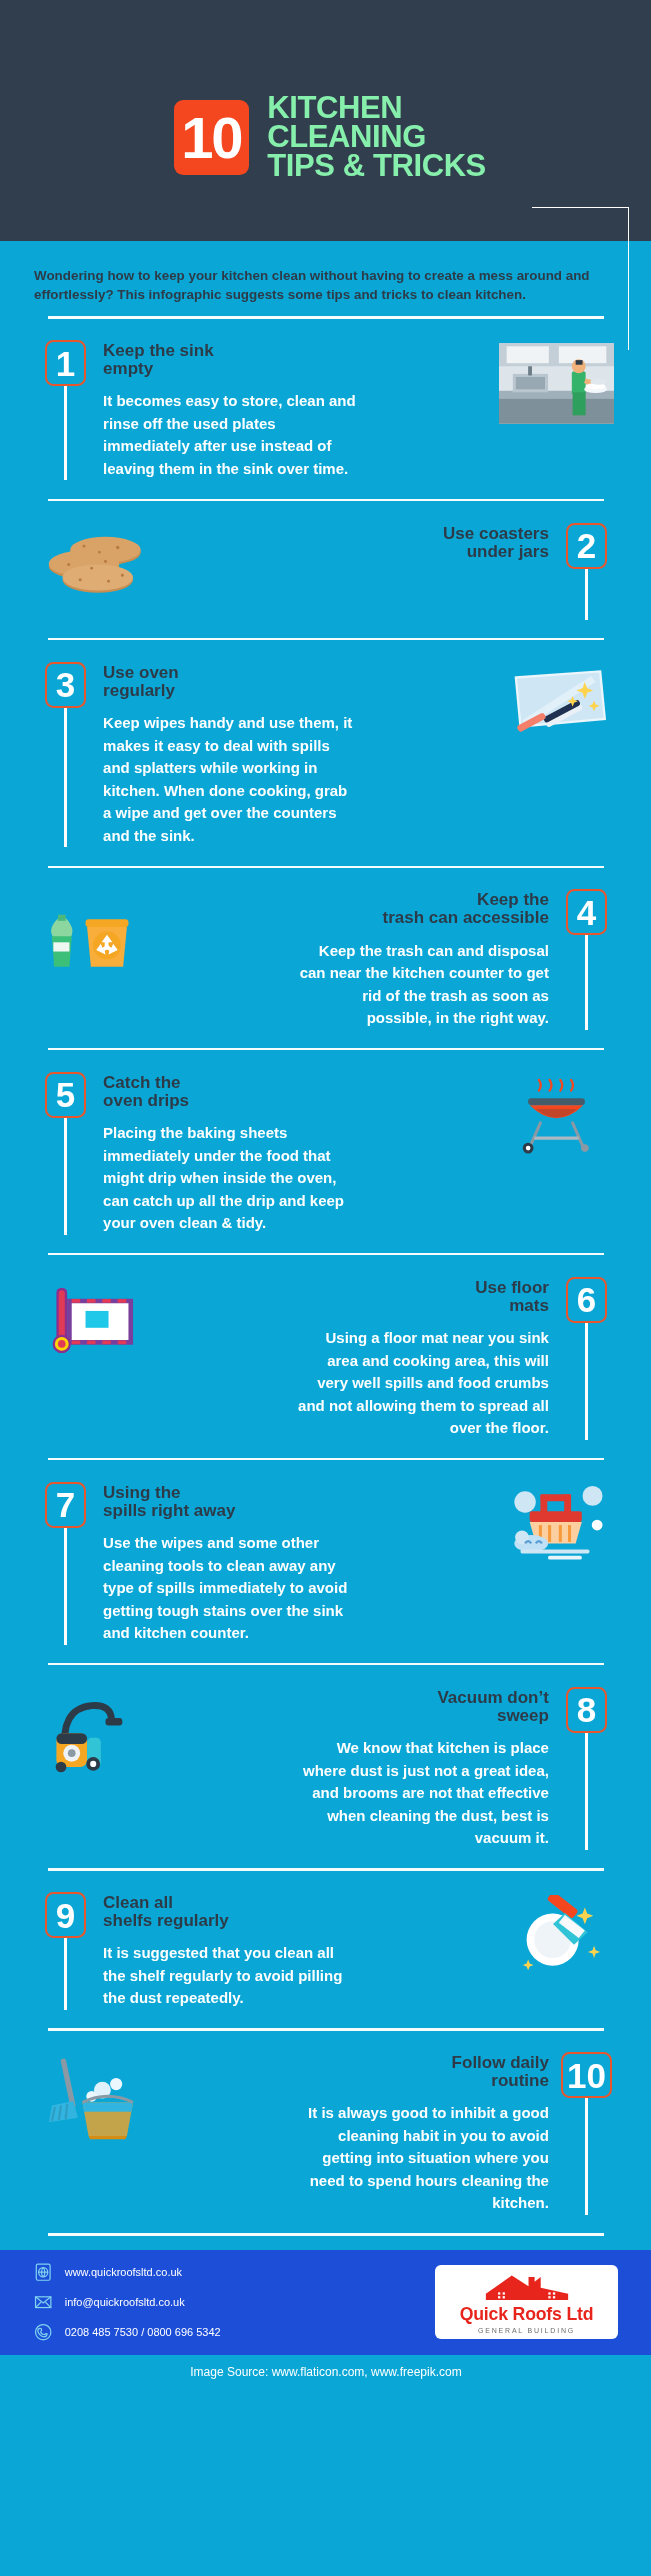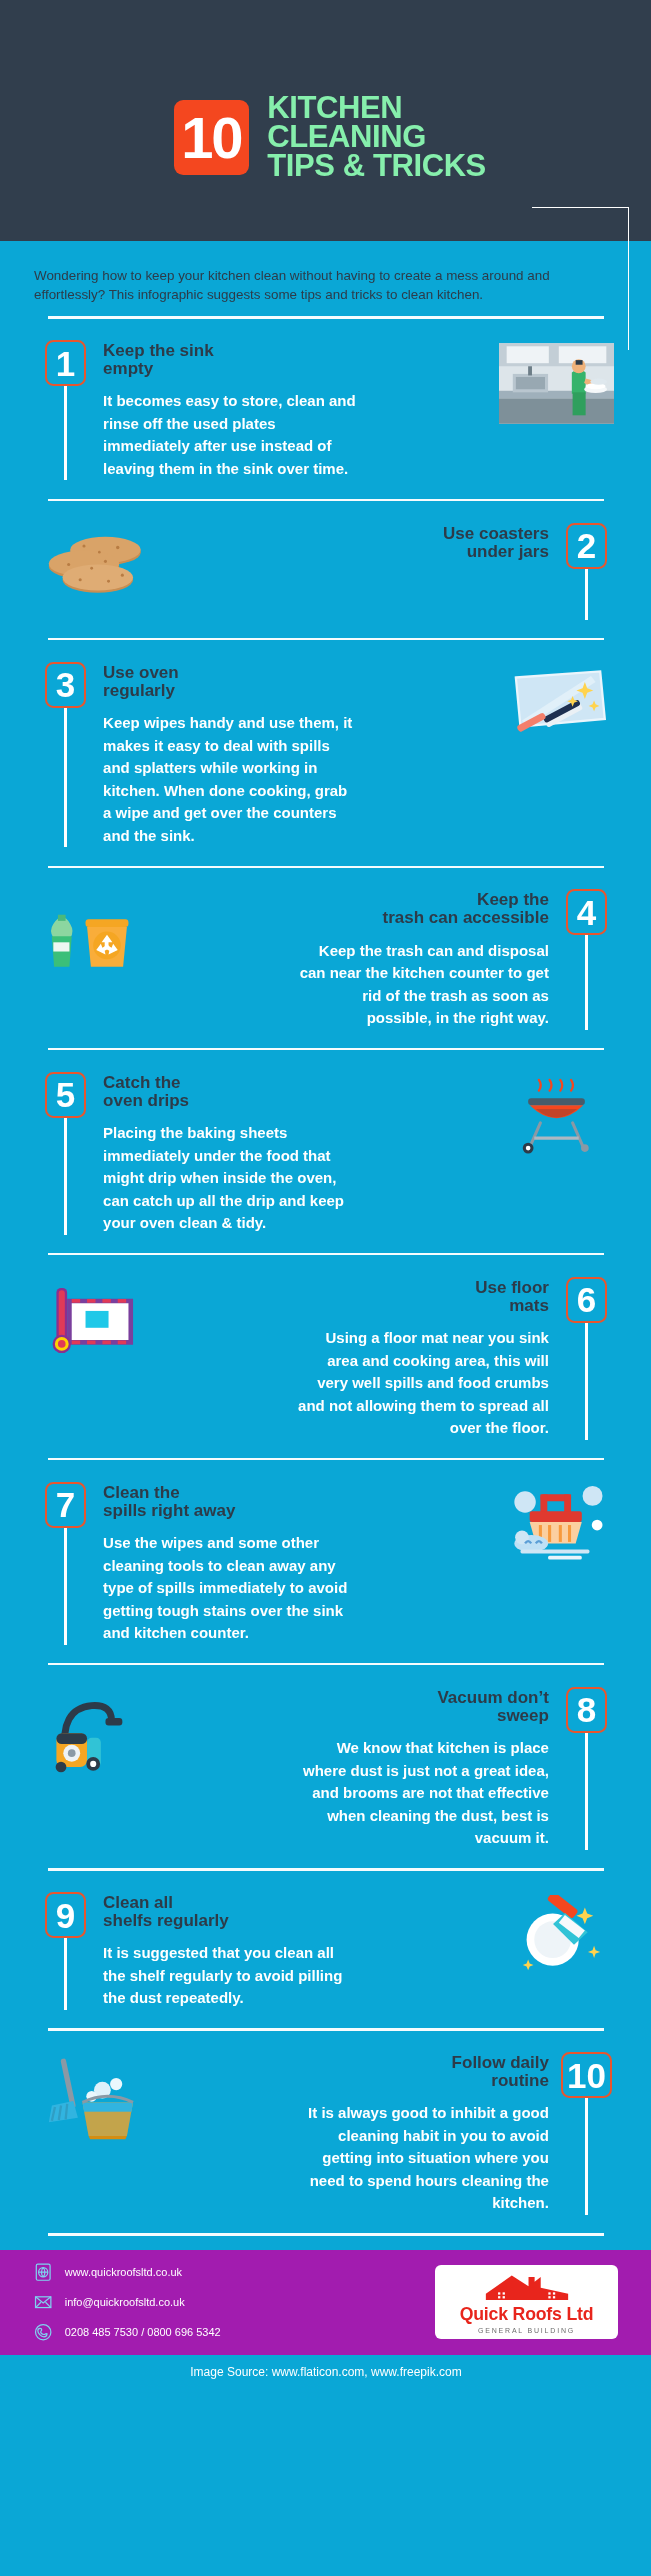--- a/index.html
+++ b/index.html
@@ -30,21 +30,21 @@
   }
   .corner-line {
     position:absolute; right:23px; bottom:-109px;
     width:97px; height:143px;
     border-right:1.5px solid #ffffff; border-top:1.5px solid #ffffff;
   }
 
   
   .intro {
     padding:26px 34px 12.3px 34px;
-    color:#2d3b49; font-size:13.4px; font-weight:normal; line-height:1.38;
+    color:#2d3b49; font-size:13.4px; font-weight:bold; line-height:1.38;
   }
 
   
   .tip { position:relative; }
   .divider {
     height:2.3px; background:#ffffff; margin:0 48px 0 48px; opacity:0.96;
   }
   .tip-body {
     position:relative; display:flex; padding:21.5px 34px 18.4px 34px; min-height:137px;
   }
@@ -67,21 +67,21 @@
     margin-top:2px; margin-bottom:12.3px;
   }
   .tip-desc { color:#ffffff; font-size:15px; font-weight:bold; line-height:1.5; max-width:254px; }
   .tip.right .tip-desc { margin-left:auto; }
 
   .art { flex:0 0 123px; display:flex; align-items:flex-start; justify-content:center; padding-top:3.1px; }
   .art svg { display:block; }
 
   
   .footer {
-    background:#a21caf; height:105px; display:flex; align-items:center;
+    background:#1d4ed8; height:105px; display:flex; align-items:center;
     justify-content:space-between; padding:0 34px;
   }
   .contacts { display:flex; flex-direction:column; gap:11.5px; }
   .crow { display:flex; align-items:center; gap:12.3px; color:#fff; font-size:11px; }
   .cicon { width:18.4px; height:18.4px; flex:0 0 18.4px; }
   .logo {
     background:#fff; border-radius:6px; width:183px; height:74px;
     display:flex; flex-direction:column; align-items:center; justify-content:center; gap:1.5px;
   }
   .logo-name { color:#e8251c; font-size:17.7px; font-weight:bold; letter-spacing:-0.2px; }
@@ -318,21 +318,21 @@
 
   <div class="tip">
     <div class="divider"></div>
     <div class="tip-body">
       <div class="numwrap">
         <div class="numbox">7</div>
         <div class="stem"></div>
       </div>
       <div class="textcol">
         <div class="tip-title">
-          <span>Clean the</span><br>
+          <span>Using the</span><br>
           <span>spills right away</span>
         </div>
         <div class="tip-desc">Use the wipes and some other cleaning tools to clean away any type of spills immediately to avoid getting tough stains over the sink and kitchen counter.</div>
       </div>
       <div class="art">
         <svg width="115" height="77" viewBox="0 0 150 100">
           <circle cx="34" cy="22" r="14" fill="#cfe6f5"></circle>
           <circle cx="122" cy="14" r="13" fill="#cfe6f5"></circle>
           <circle cx="128" cy="52" r="7" fill="#ffffff"></circle>
           <rect x="54" y="12" width="40" height="9" rx="4" fill="#e0392f"></rect>

